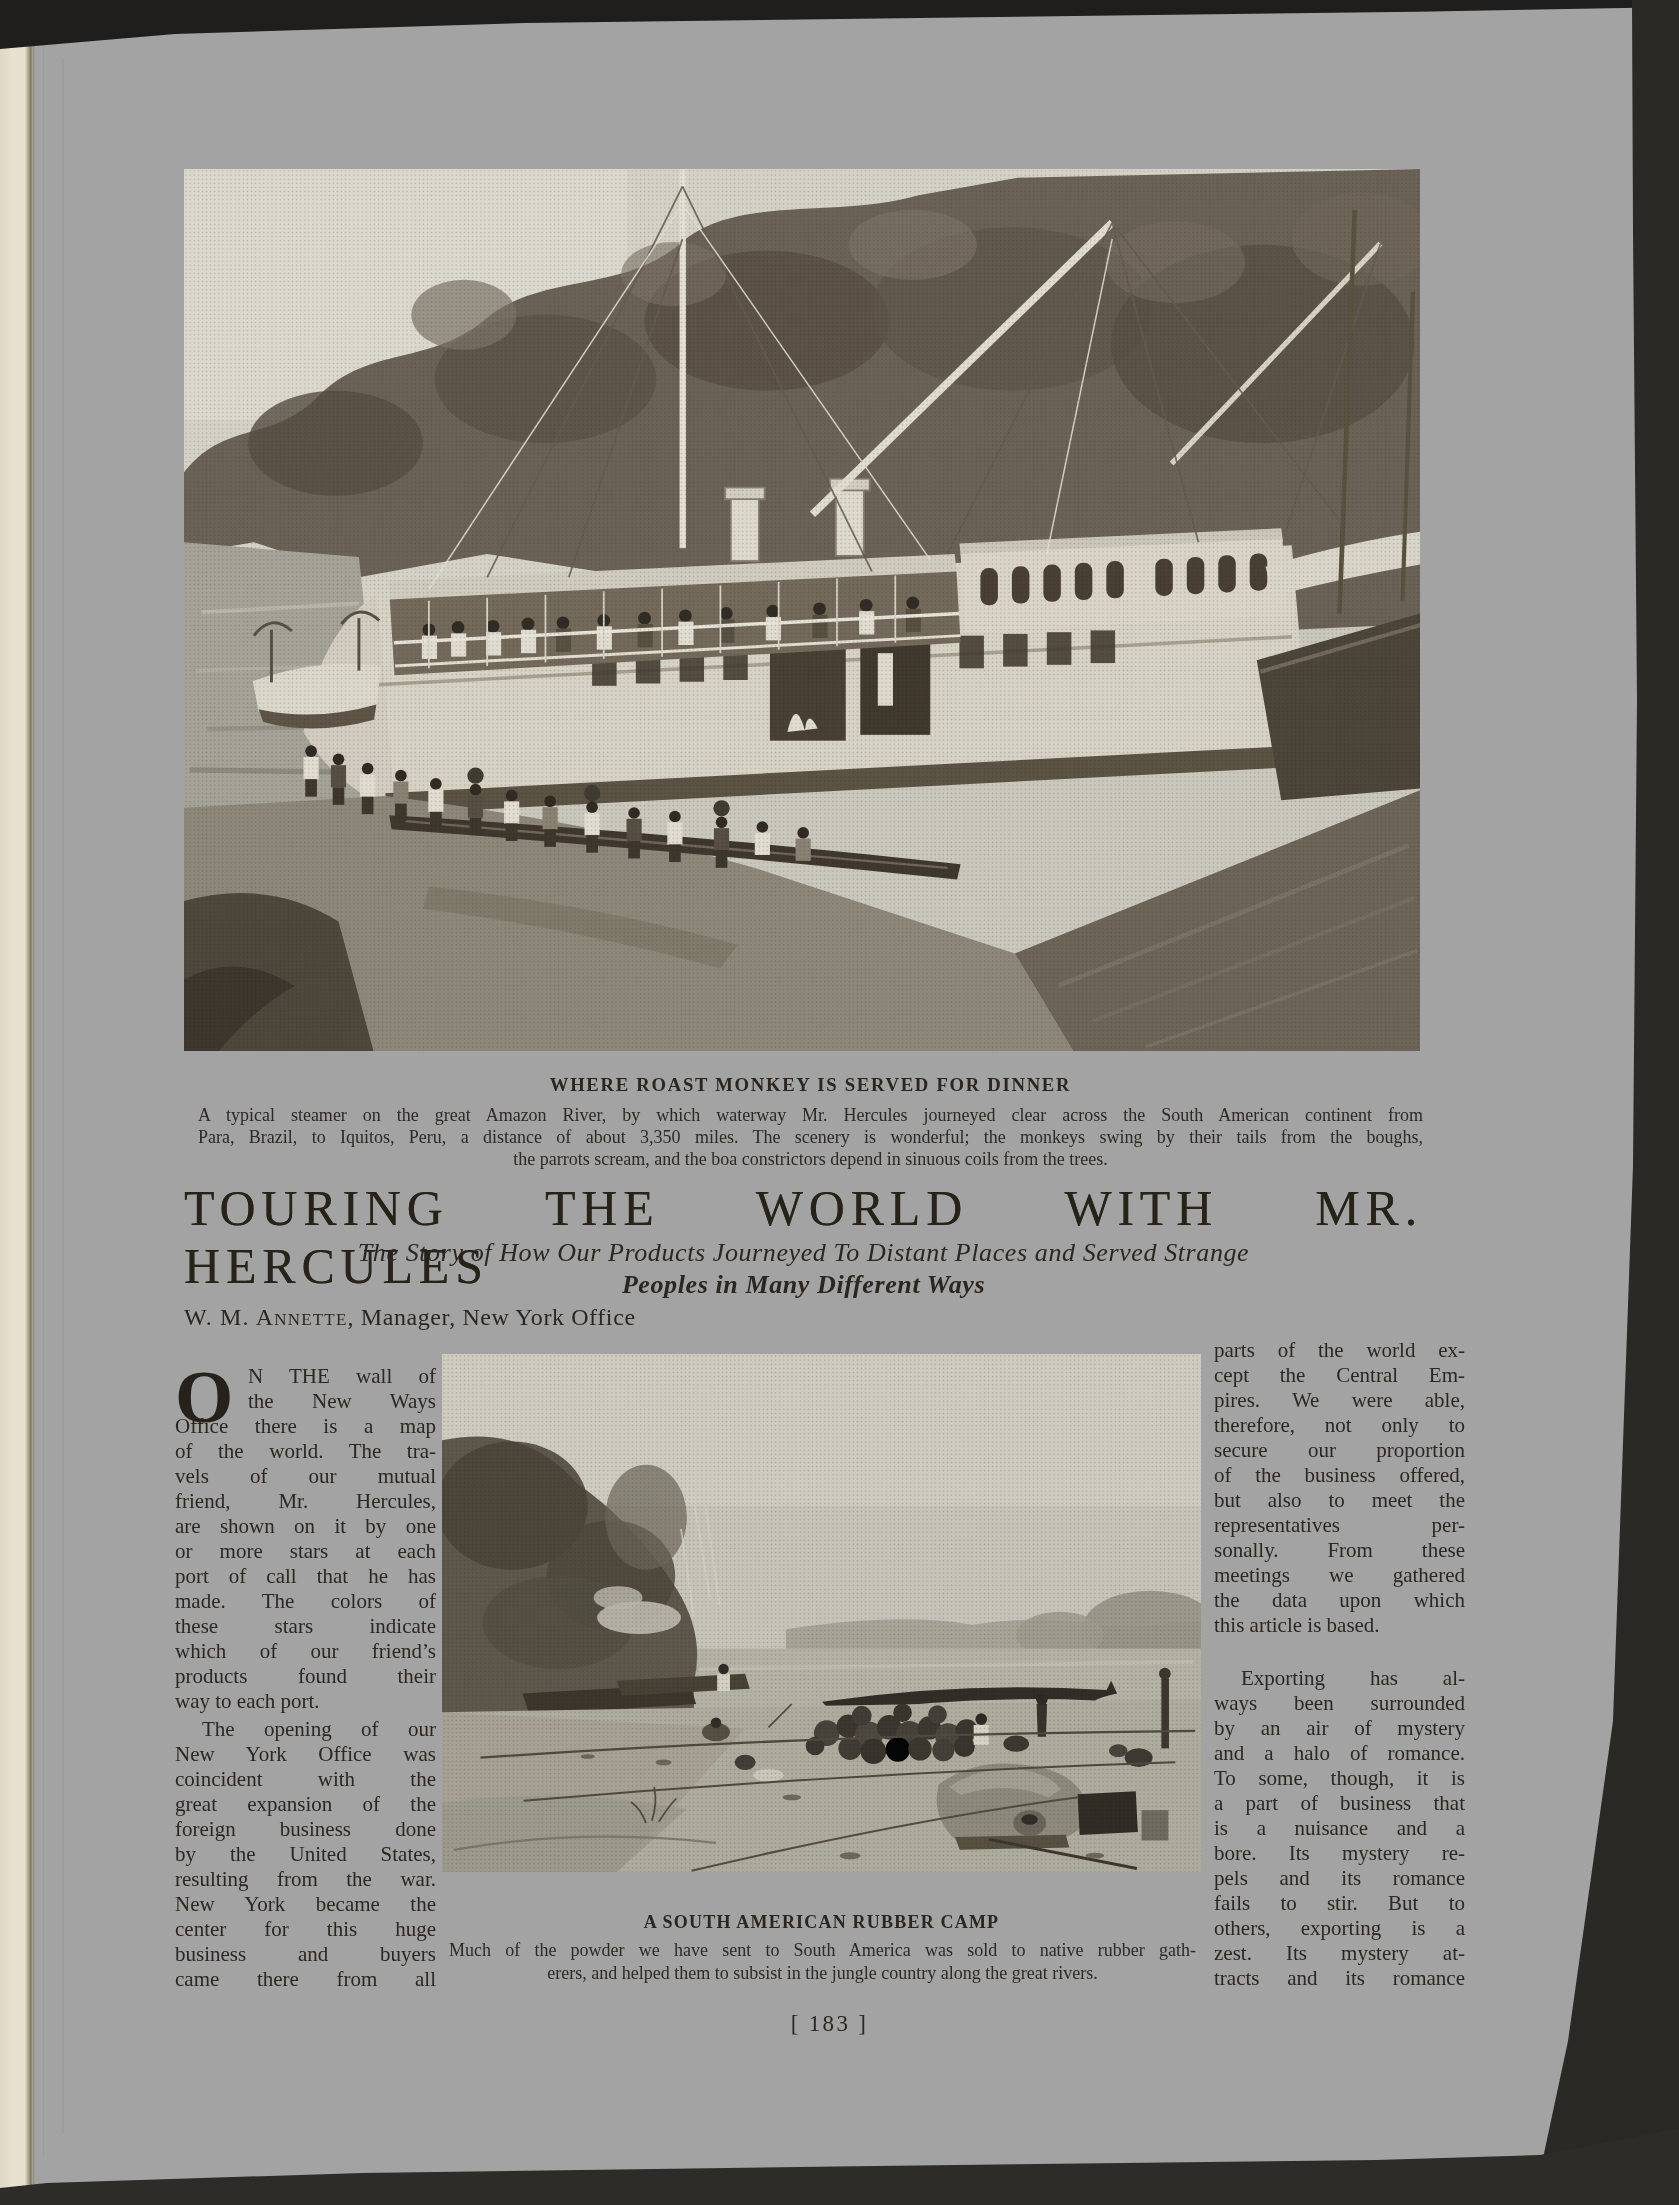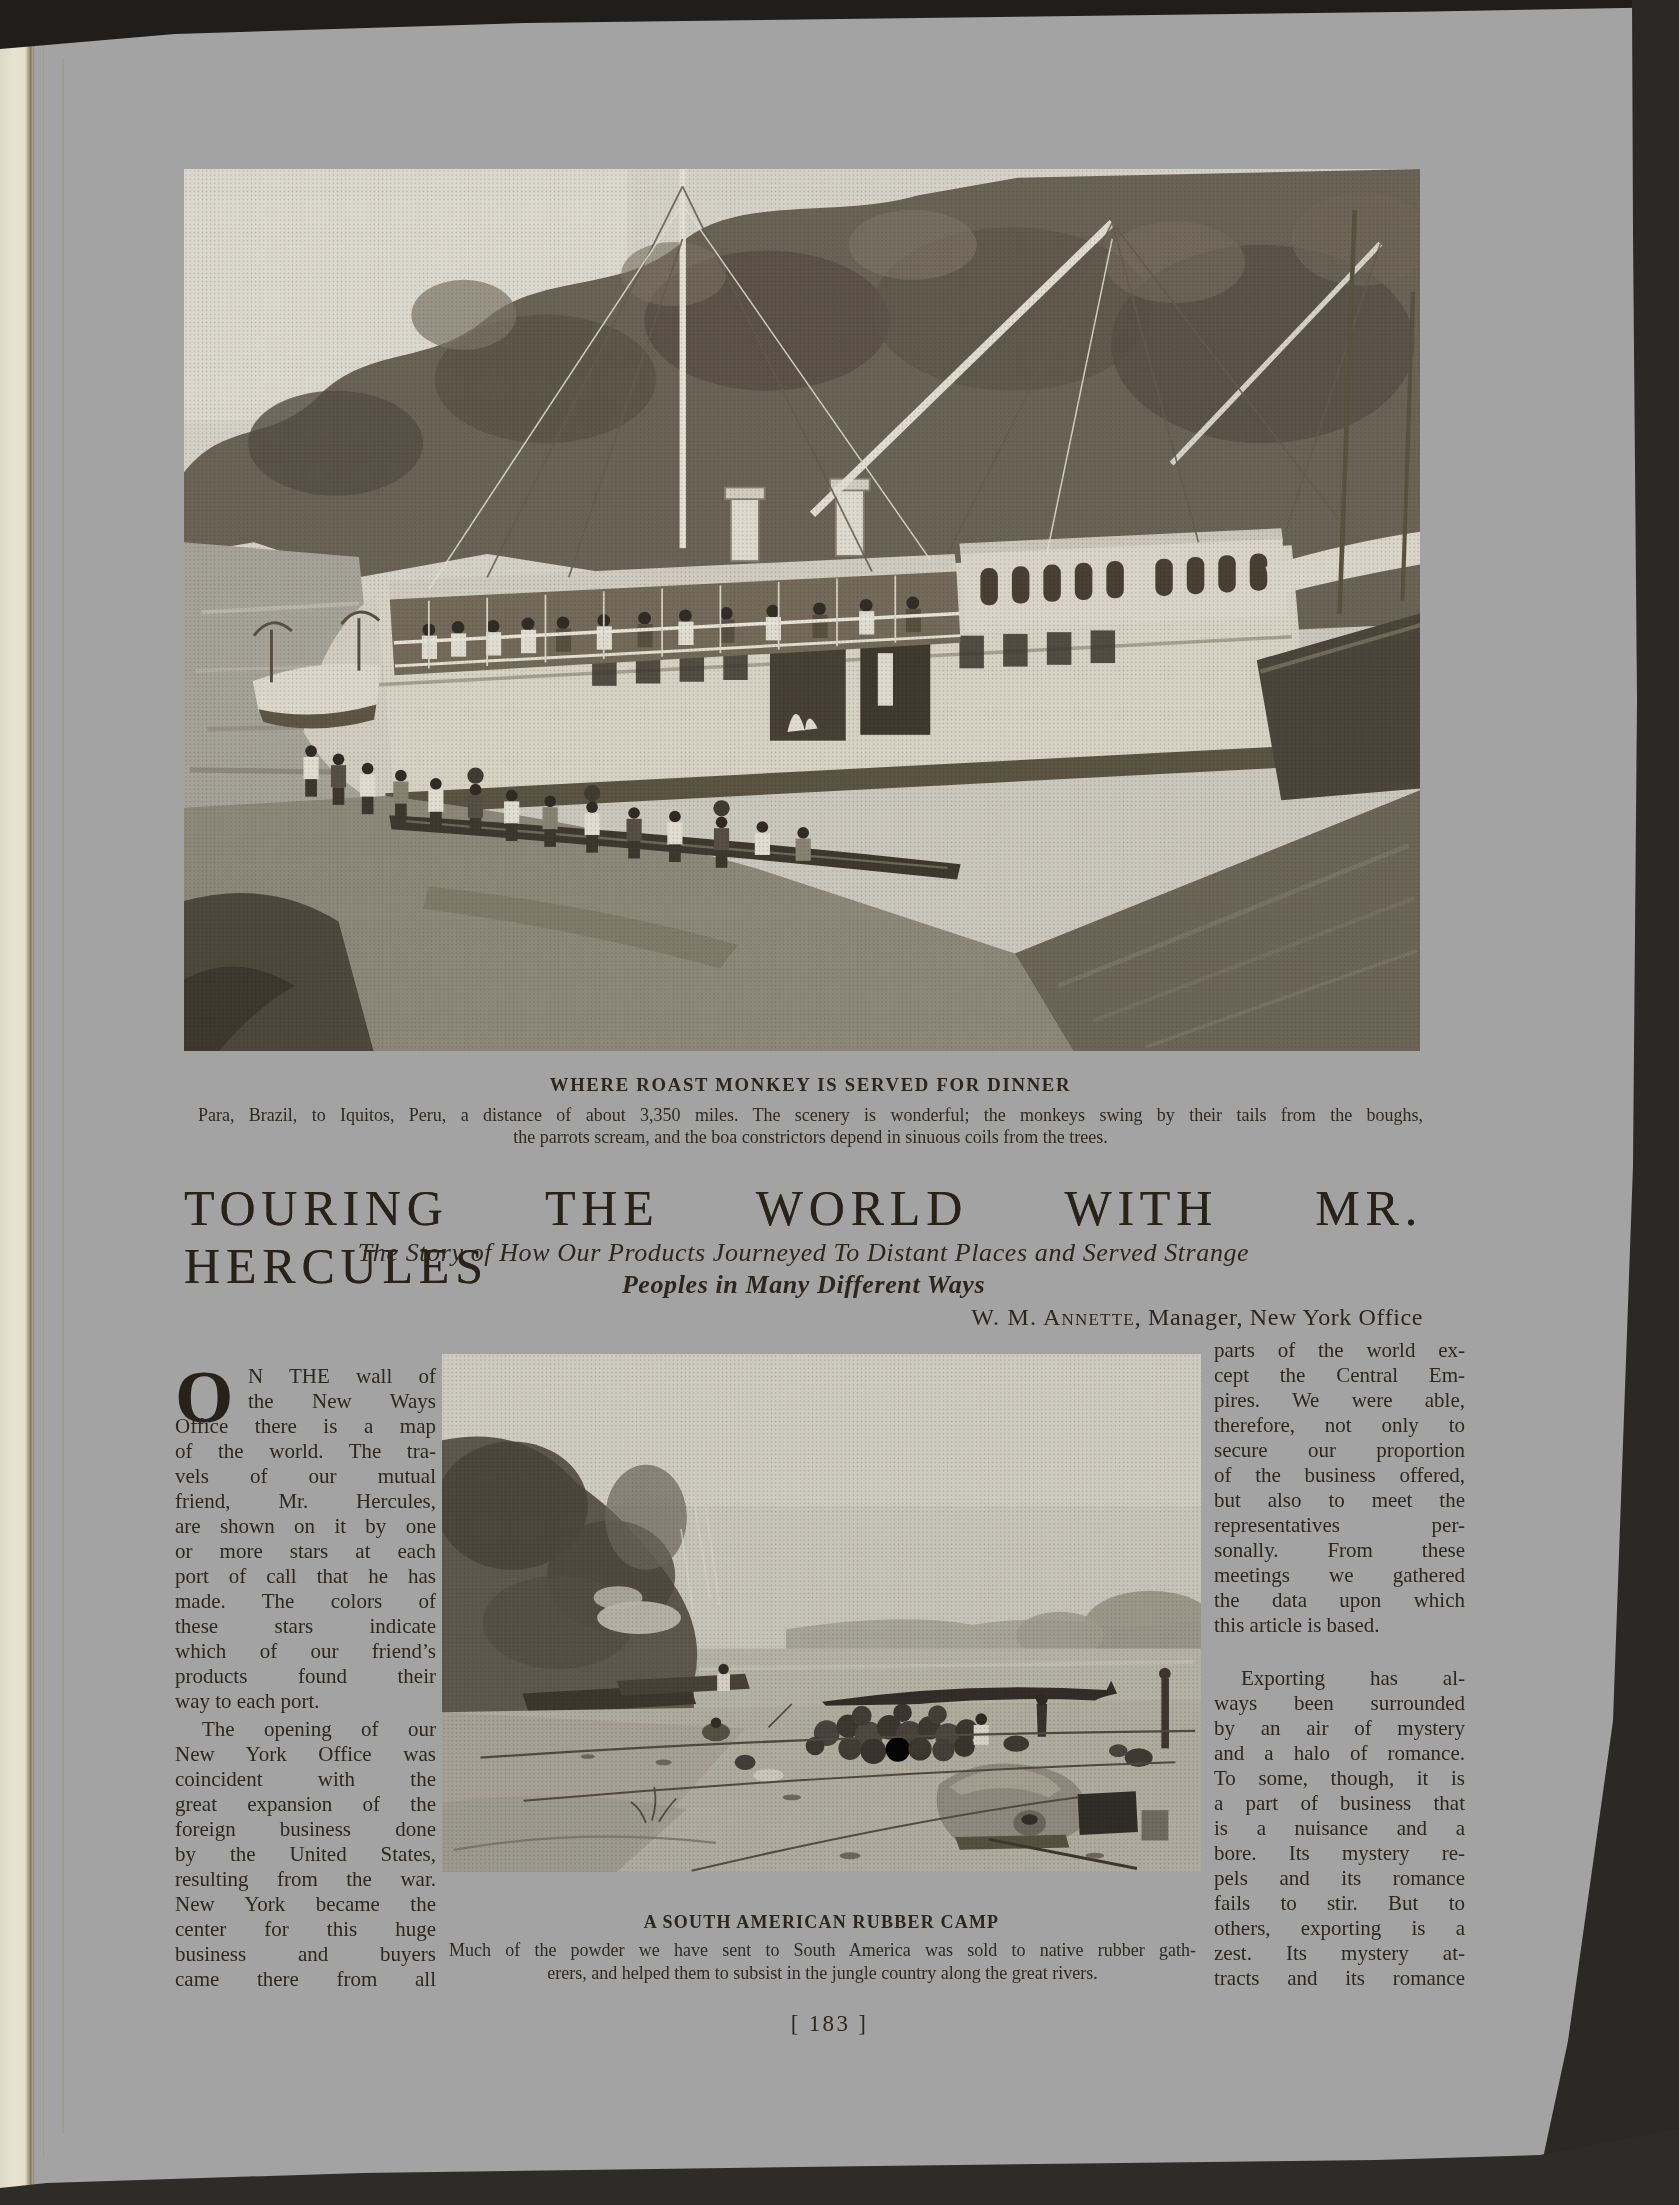--- a/index.html
+++ b/index.html
@@ -25,21 +25,21 @@
      background-image:radial-gradient(rgba(55,45,40,.20) 0.6px,rgba(0,0,0,0) 1px);
      background-size:4.1px 4.1px;}
   .cast{position:absolute;inset:0;pointer-events:none;background:rgba(120,90,115,.05);}
   .caphead{font-weight:700;font-size:18.7px;letter-spacing:1.7px;text-align:center;color:#2b2620;}
   .capbody{font-size:18px;line-height:22px;color:#2e2923;}
   .capbody .tline{text-align:justify;text-align-last:justify;}
   .capbody .tline:last-child{text-align:center;text-align-last:center;}
   .title{font-size:50px;letter-spacing:5.8px;color:#272319;text-align:justify;text-align-last:justify;
          text-shadow:0 0 0.6px rgba(40,35,25,.7);white-space:normal;}
   .subtitle{font-style:italic;font-size:26px;text-align:center;color:#2b2620;letter-spacing:0.6px;}
-  .byline{font-size:24px;text-align:right;color:#2b2620;letter-spacing:0.6px;}
+  .byline{font-size:24px;text-align:left;color:#2b2620;letter-spacing:0.6px;}
   .byline .sc{font-variant:small-caps;letter-spacing:1.2px;}
   .col{font-size:21px;line-height:25px;color:#2c2721;}
   .col .tline{text-align:justify;text-align-last:left;}
   .col .tline.j{text-align-last:justify;}
   .tline.ind{text-indent:27px;}
   .tline.dc1{padding-left:73px;}
   .dropcap{font-size:75px;line-height:1;font-weight:700;color:#26221b;}
   .pagenum{font-size:23px;text-align:center;color:#2b2620;letter-spacing:2.3px;}
   .mid-caphead{font-weight:700;font-size:18px;letter-spacing:1.2px;text-align:center;color:#2b2620;}
 </style>
@@ -259,20 +259,21 @@
       <line x1="1500" y1="1400" x2="2100" y2="1160" stroke="#7d7768" stroke-width="8" opacity=".8"></line>
       <line x1="1560" y1="1460" x2="2110" y2="1250" stroke="#787263" stroke-width="7" opacity=".7"></line>
       <line x1="1650" y1="1505" x2="2115" y2="1340" stroke="#817b6c" stroke-width="6" opacity=".6"></line>
     </svg>
     <div class="halftone"></div>
       <div class="cast"></div>
   </div>
 
   <div class="abs caphead" style="left:198px;top:1074px;width:1225px;">WHERE ROAST MONKEY IS SERVED FOR DINNER</div>
   <div class="abs capbody" style="left:198px;top:1104px;width:1225px;">
+      <div class="tline j">A typical steamer on the great Amazon River, by which waterway Mr. Hercules journeyed clear across the South American continent from</div>
       <div class="tline j">Para, Brazil, to Iquitos, Peru, a distance of about 3,350 miles.  The scenery is wonderful; the monkeys swing by their tails from the boughs,</div>
       <div class="tline">the parrots scream, and the boa constrictors depend in sinuous coils from the trees.</div>
     </div>
 
   <div class="abs title" style="left:184px;top:1179px;width:1239px;">TOURING THE WORLD WITH MR. HERCULES</div>
   <div class="abs subtitle" style="left:184px;top:1238px;width:1239px;">The Story of How Our Products Journeyed To Distant Places and Served Strange</div>
   <div class="abs subtitle" style="left:184px;top:1270px;width:1239px;font-weight:bold;">Peoples in Many Different Ways</div>
   <div class="abs byline" style="left:184px;top:1304px;width:1239px;"><span class="sc">W. M. Annette</span><span>, Manager, New York Office</span></div>
 
   <span class="abs dropcap" style="left:175px;top:1359px;">O</span>

